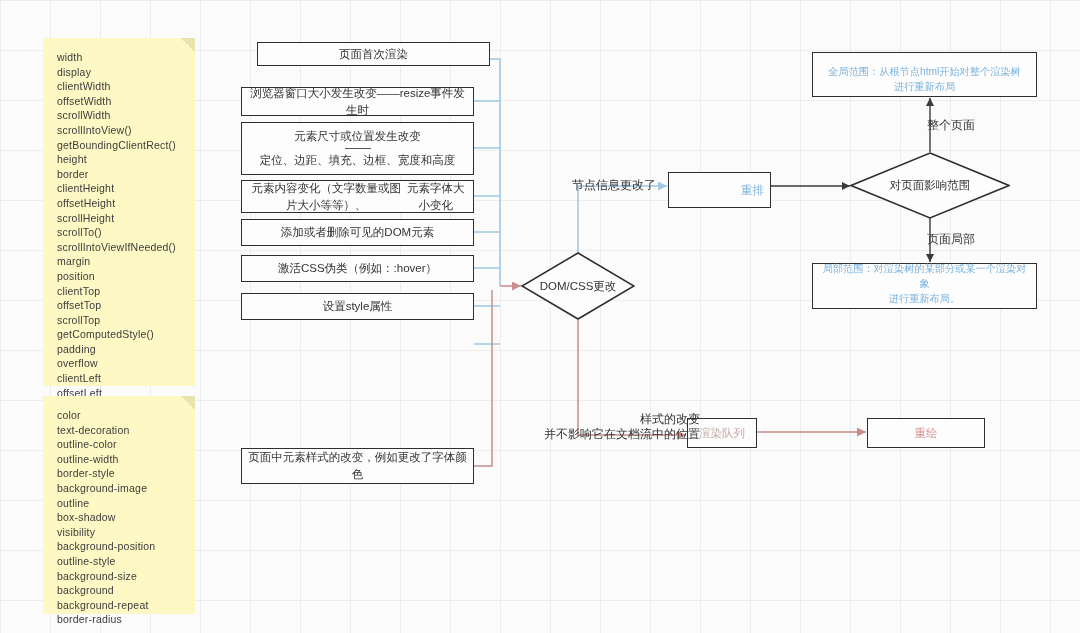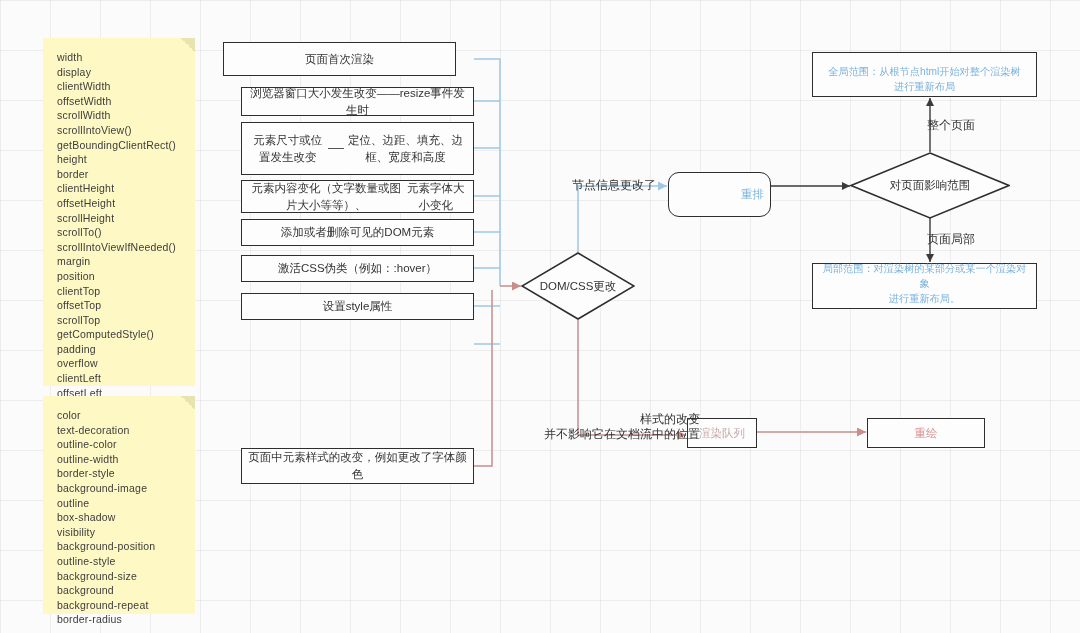--- a/index.html
+++ b/index.html
@@ -180,29 +180,29 @@
     <div>visibility</div>
     <div>background-position</div>
     <div>outline-style</div>
     <div>background-size</div>
     <div>background</div>
     <div>background-repeat</div>
     <div>border-radius</div>
     <div>......</div>
   </div>
 
-  <div class="box" style="left:223px;top:42px;width:233px;height:34px;">
+  <div class="box" style="left:257px;top:42px;width:233px;height:24px;">
     <span>页面首次渲染</span>
   </div>
 
   <div class="box" style="left:241px;top:87px;width:233px;height:29px;">
     <span>浏览器窗口大小发生改变——resize事件发生时</span>
   </div>
 
-  <div class="box" style="left:241px;top:122px;width:233px;height:53px;flex-direction:row;">
+  <div class="box" style="left:241px;top:122px;width:233px;height:53px;flex-direction:column;">
     <span>元素尺寸或位置发生改变</span>
     <span class="rule"></span>
     <span>定位、边距、填充、边框、宽度和高度</span>
   </div>
 
   <div class="box" style="left:241px;top:180px;width:233px;height:33px;flex-direction:row;">
     <span>元素内容变化（文字数量或图片大小等等）、</span>
     <span>元素字体大小变化</span>
   </div>
 
@@ -230,21 +230,21 @@
     <span class="dlabel">DOM/CSS更改</span>
   </div>
 
   <div class="diamond" style="left:850px;top:152px;width:160px;height:67px;">
     <svg class="shape" viewBox="0 0 160 67">
       <polygon points="80,1 159,33.5 80,66 1,33.5" fill="#fdfdfd" stroke="#2e2e2e" stroke-width="1.6"></polygon>
     </svg>
     <span class="dlabel">对页面影响范围</span>
   </div>
 
-  <div class="box blue-text" style="left:668px;top:172px;width:103px;height:45px;border-radius:11px;">
+  <div class="box blue-text" style="left:668px;top:172px;width:103px;height:36px;">
     <span>重排</span>
   </div>
 
   <div class="box gray-red-text" style="left:687px;top:418px;width:70px;height:30px;">
     <span>渲染队列</span>
   </div>
 
   <div class="box red-text" style="left:867px;top:418px;width:118px;height:30px;">
     <span>重绘</span>
   </div>

